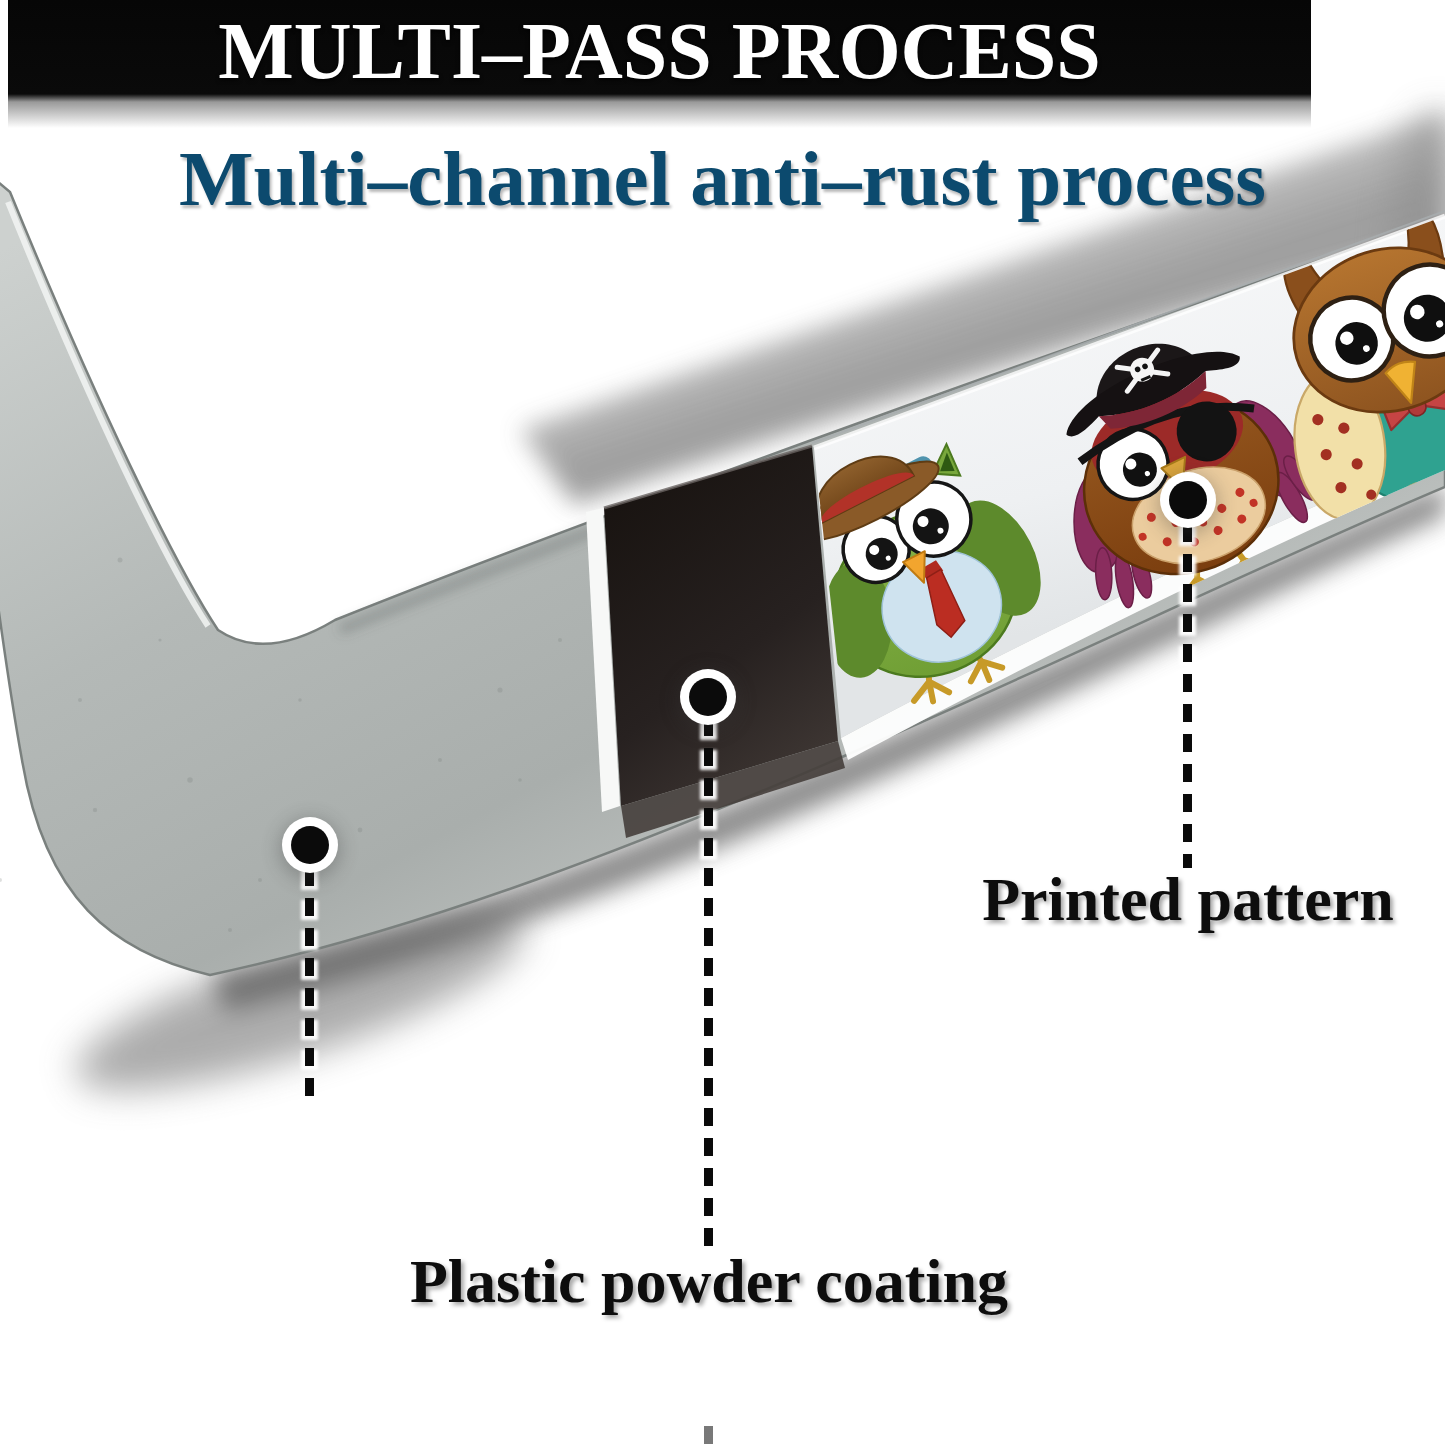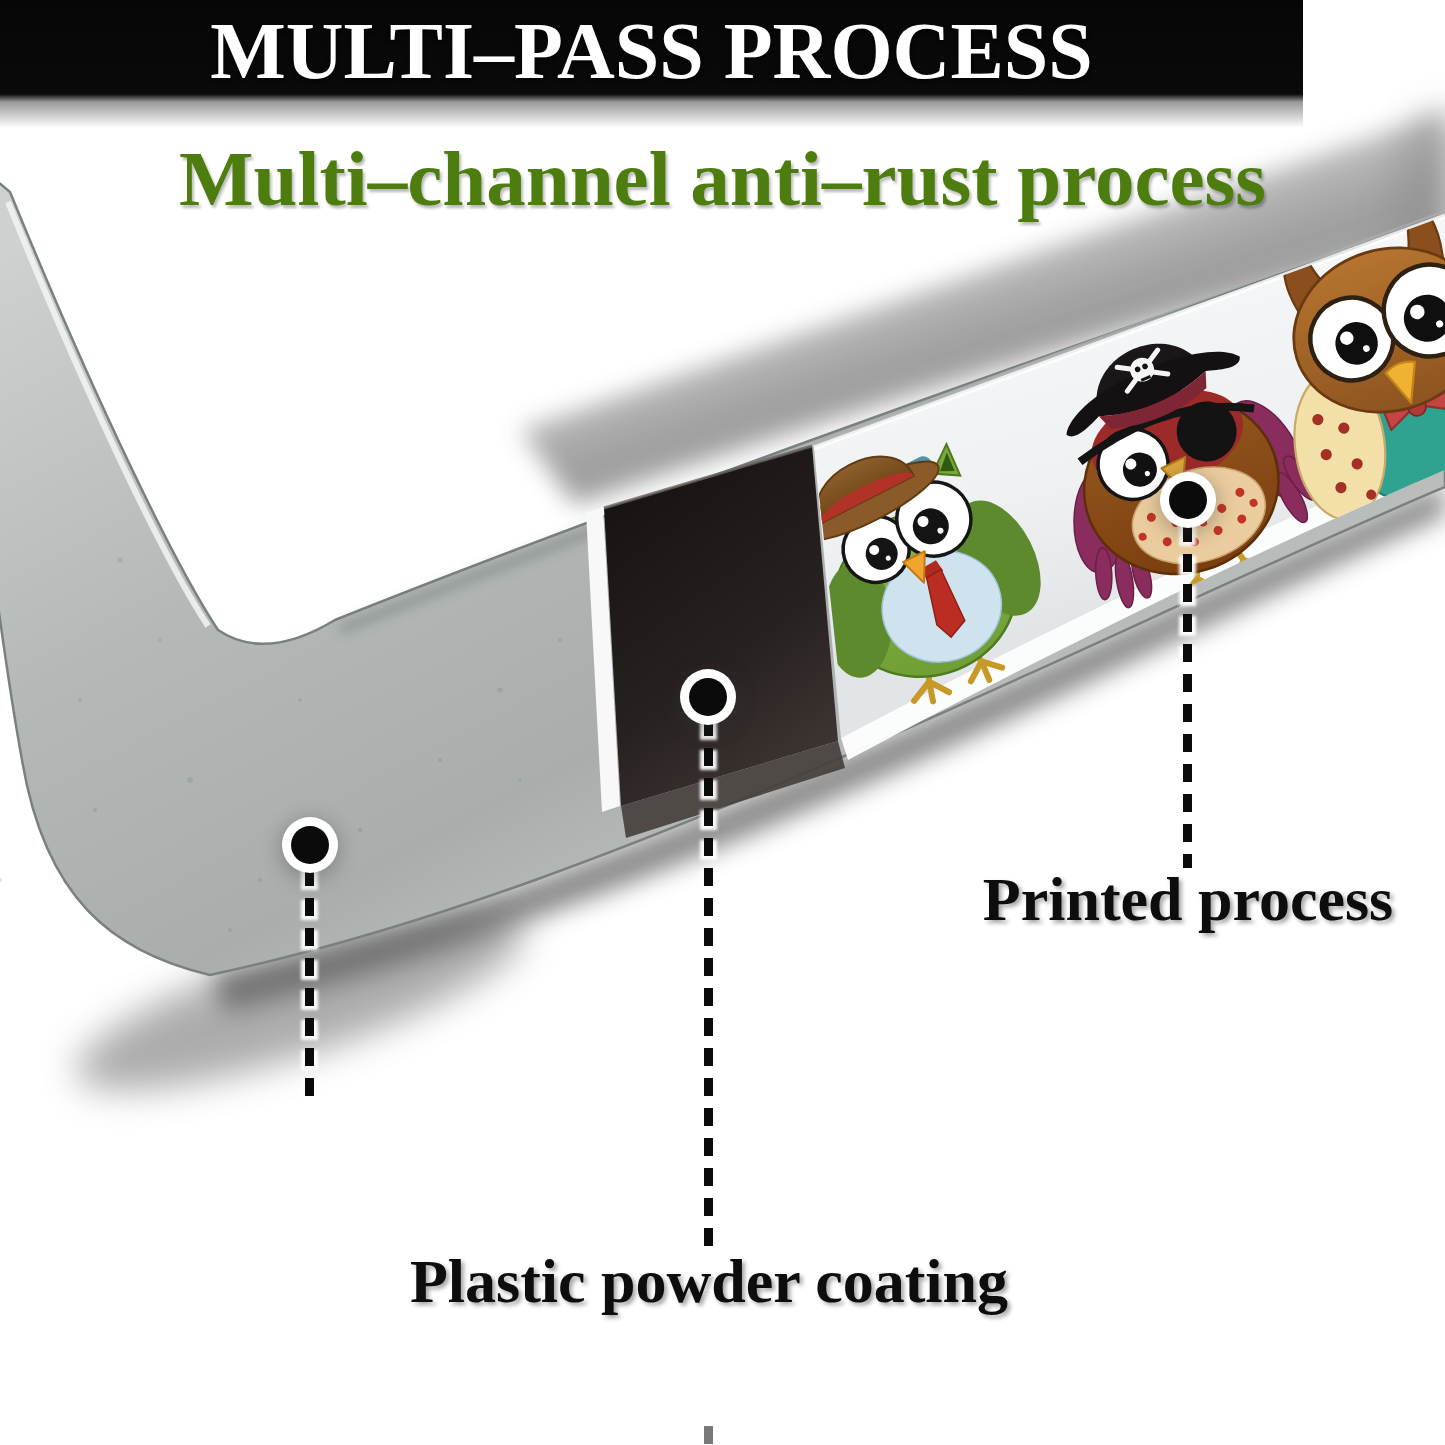--- a/index.html
+++ b/index.html
@@ -1,26 +1,26 @@
 <!DOCTYPE html>
 <html><head>
 <meta charset="utf-8">
 <style>
   html,body{margin:0;padding:0;background:#ffffff;}
   .stage{position:relative;width:1445px;height:1445px;overflow:hidden;background:#ffffff;
          font-family:"Liberation Serif","DejaVu Serif",serif;}
   
-  .banner{position:absolute;left:0;top:0;width:1303px;height:130px;
+  .banner{position:absolute;left:8px;top:0;width:1303px;height:130px;
           background:linear-gradient(180deg,#060606 0px,#0a0a0a 94px,rgba(70,70,70,.55) 102px,rgba(255,255,255,0) 128px);
           display:flex;align-items:flex-start;justify-content:center;}
   .banner span{display:block;margin-top:8px;font-size:80px;font-weight:bold;color:#ffffff;
           letter-spacing:0px;line-height:86px;text-shadow:0 2px 4px rgba(0,0,0,.8);}
   
   .headline{position:absolute;left:0;top:131px;width:1445px;text-align:center;
-            font-weight:bold;color:#4d7c0f;font-size:79px;line-height:96px;
+            font-weight:bold;color:#0c4a6e;font-size:79px;line-height:96px;
             text-shadow:2px 3px 3px rgba(0,0,0,.28);}
   
   .scene{position:absolute;left:0;top:0;width:1445px;height:1445px;}
   
   .dot{position:absolute;width:38px;height:38px;border-radius:50%;background:#0b0b0b;
        box-shadow:0 0 0 9px #ffffff,0 4px 18px 12px rgba(55,55,55,.30);}
   
   .leader{position:absolute;width:9px;}
   .leader .halo{position:absolute;left:-4px;top:2px;width:17px;height:100%;
        background:repeating-linear-gradient(180deg,rgba(255,255,255,.95) 0 20px,rgba(255,255,255,0) 20px 30px);
@@ -300,15 +300,15 @@
   <div class="leader" style="left:1183px;top:524px;height:344px;">
     <div class="halo"></div>
       <div class="core"></div>
   </div>
 
   <div class="dot" style="left:291px;top:826px;"></div>
   <div class="dot" style="left:689px;top:678px;"></div>
   <div class="dot" style="left:1169px;top:481px;"></div>
 
   <div class="lbl lbl-coat">Plastic powder coating</div>
-  <div class="lbl lbl-print">Printed process</div>
+  <div class="lbl lbl-print">Printed pattern</div>
 
 </div>
 
 </body></html>

